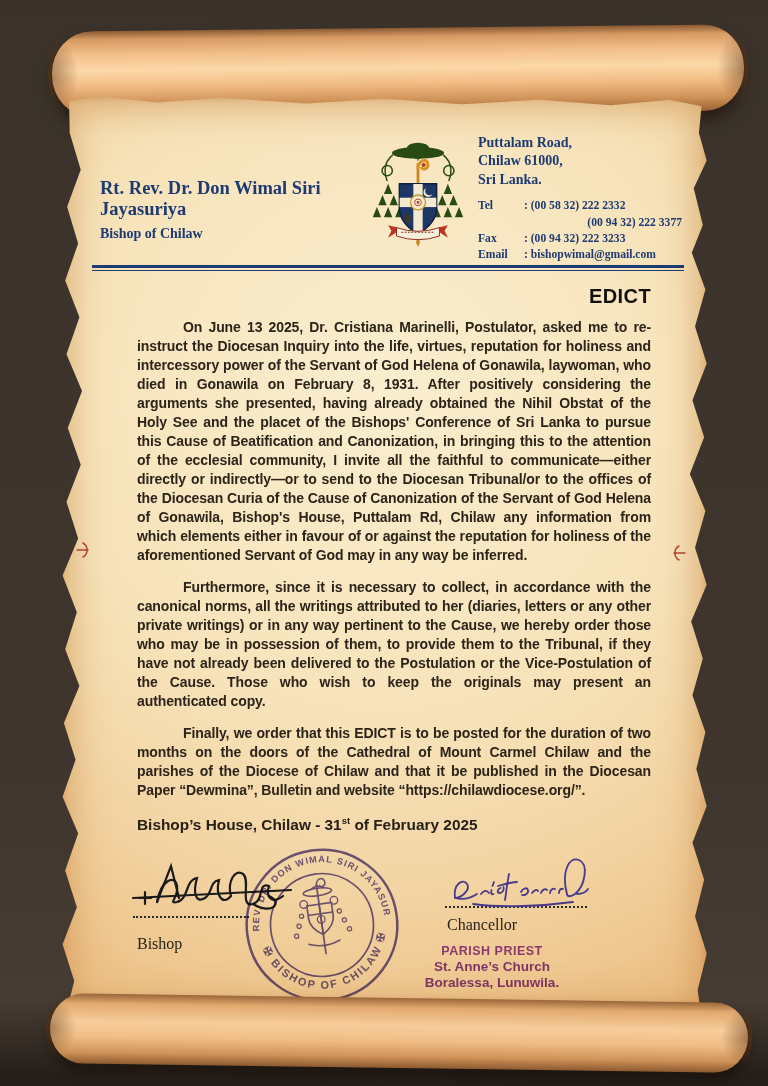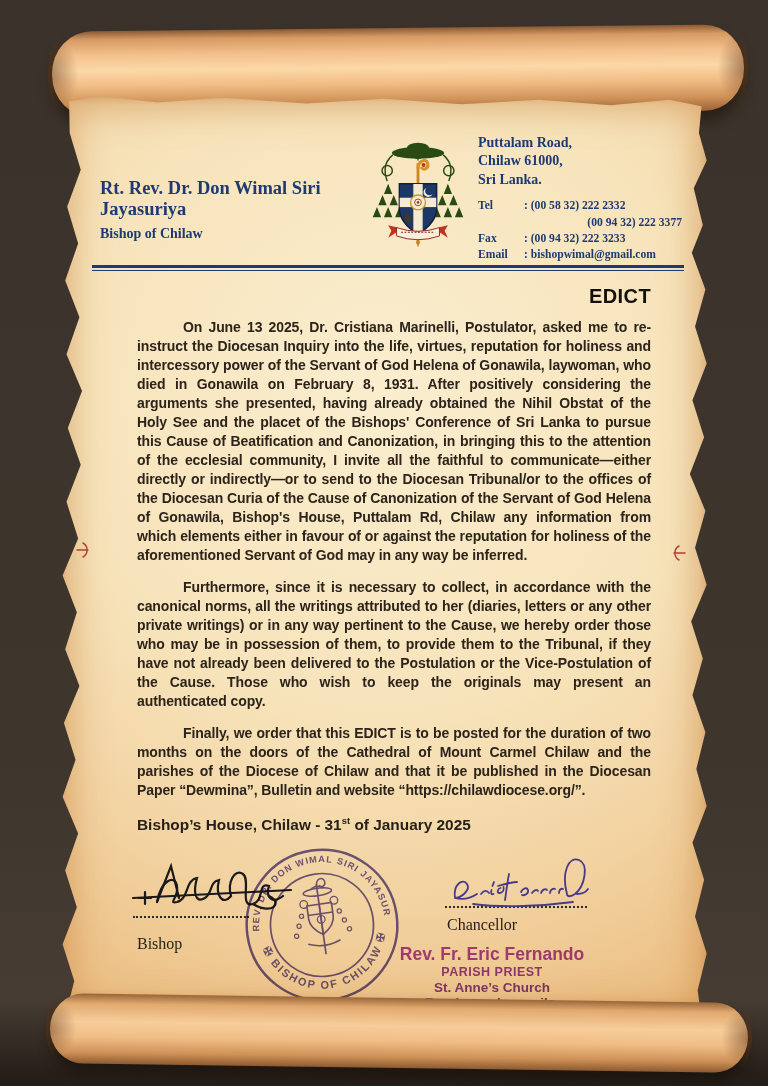--- a/index.html
+++ b/index.html
@@ -146,21 +146,21 @@
       </div>
     </div>
 
     <div class="rule"></div>
 
     <div class="main">
       <div class="edict-title">EDICT</div>
       <p class="para">On June 13 2025, Dr. Cristiana Marinelli, Postulator, asked me to re-instruct the Diocesan Inquiry into the life, virtues, reputation for holiness and intercessory power of the Servant of God Helena of Gonawila, laywoman, who died in Gonawila on February 8, 1931. After positively considering the arguments she presented, having already obtained the Nihil Obstat of the Holy See and the placet of the Bishops' Conference of Sri Lanka to pursue this Cause of Beatification and Canonization, in bringing this to the attention of the ecclesial community, I invite all the faithful to communicate—either directly or indirectly—or to send to the Diocesan Tribunal/or to the offices of the Diocesan Curia of the Cause of Canonization of the Servant of God Helena of Gonawila, Bishop's House, Puttalam Rd, Chilaw any information from which elements either in favour of or against the reputation for holiness of the aforementioned Servant of God may in any way be inferred.</p>
       <p class="para">Furthermore, since it is necessary to collect, in accordance with the canonical norms, all the writings attributed to her (diaries, letters or any other private writings) or in any way pertinent to the Cause, we hereby order those who may be in possession of them, to provide them to the Tribunal, if they have not already been delivered to the Postulation or the Vice-Postulation of the Cause. Those who wish to keep the originals may present an authenticated copy.</p>
       <p class="para">Finally, we order that this EDICT is to be posted for the duration of two months on the doors of the Cathedral of Mount Carmel Chilaw and the parishes of the Diocese of Chilaw and that it be published in the Diocesan Paper “Dewmina”, Bulletin and website “https://chilawdiocese.org/”.</p>
-      <div class="dateline"><span>Bishop’s House, Chilaw - 31</span><sup>st</sup><span> of January 2025</span></div>
+      <div class="dateline"><span>Bishop’s House, Chilaw - 31</span><sup>st</sup><span> of February 2025</span></div>
 
       <div class="sig-row">
         <div class="dotline dot-bishop"></div>
         <svg class="sig-bishop" viewBox="0 0 182 80">
           <g fill="none" stroke="#1a1a1a" stroke-width="2.2" stroke-linecap="round">
             <path d="M14,48 h12 M20,42 v12"></path>
             <path d="M32,52 L46,16 L54,48"></path>
             <path d="M32,52 C36,30 50,24 52,36 C54,48 42,54 52,52 C64,49 60,30 72,28 C68,42 70,54 80,48 C88,43 84,32 94,30 C90,46 98,56 106,46 C102,32 110,18 118,24 C126,30 114,58 128,54 C140,50 132,32 144,36 C140,48 148,54 158,46"></path>
             <path d="M8,48 L166,40"></path>
             <path d="M128,54 C148,66 158,52 144,46"></path>
@@ -206,21 +206,20 @@
             <path d="M38,42 c3,-4 6,-4 8,-1 m5,-11 l-1.5,4 m-1,4 c-1,3 0,5 2,4 m7,-6 c-3,1 -4,5 -1,5 c3,0 5,-3 4,-6"></path>
             <path d="M66,22 c-2,10 -3,20 -4,26 m-7,-14 c7,-2 15,-4 19,-4"></path>
             <path d="M78,40 c2,-4 6,-5 7,-2 c1,3 -3,6 -6,5 m10,-2 c2,-3 5,-4 6,-2 m3,2 c1,-3 4,-5 6,-3 m3,3 c0,-3 3,-5 5,-4 m4,4 c0,-3 2,-5 4,-4"></path>
             <path d="M124,42 C118,20 126,4 136,8 C146,12 142,34 132,42 C128,45 124,45 124,42 m10,0 c5,0 9,-2 11,-5"></path>
             <path d="M30,52 C60,56 100,54 130,50"></path>
           </g>
         </svg>
         <span class="sig-label lab-chanc">Chancellor</span>
 
         <div class="stamp">
-          <div class="s1">Rev. Fr. Eric Fernando</div>
           <div class="s2">PARISH PRIEST</div>
           <div class="s3">St. Anne’s  Church</div>
           <div class="s4">Boralessa, Lunuwila.</div>
         </div>
       </div>
     </div>
   </div>
 
   <div class="roll roll-bottom"></div>
 

